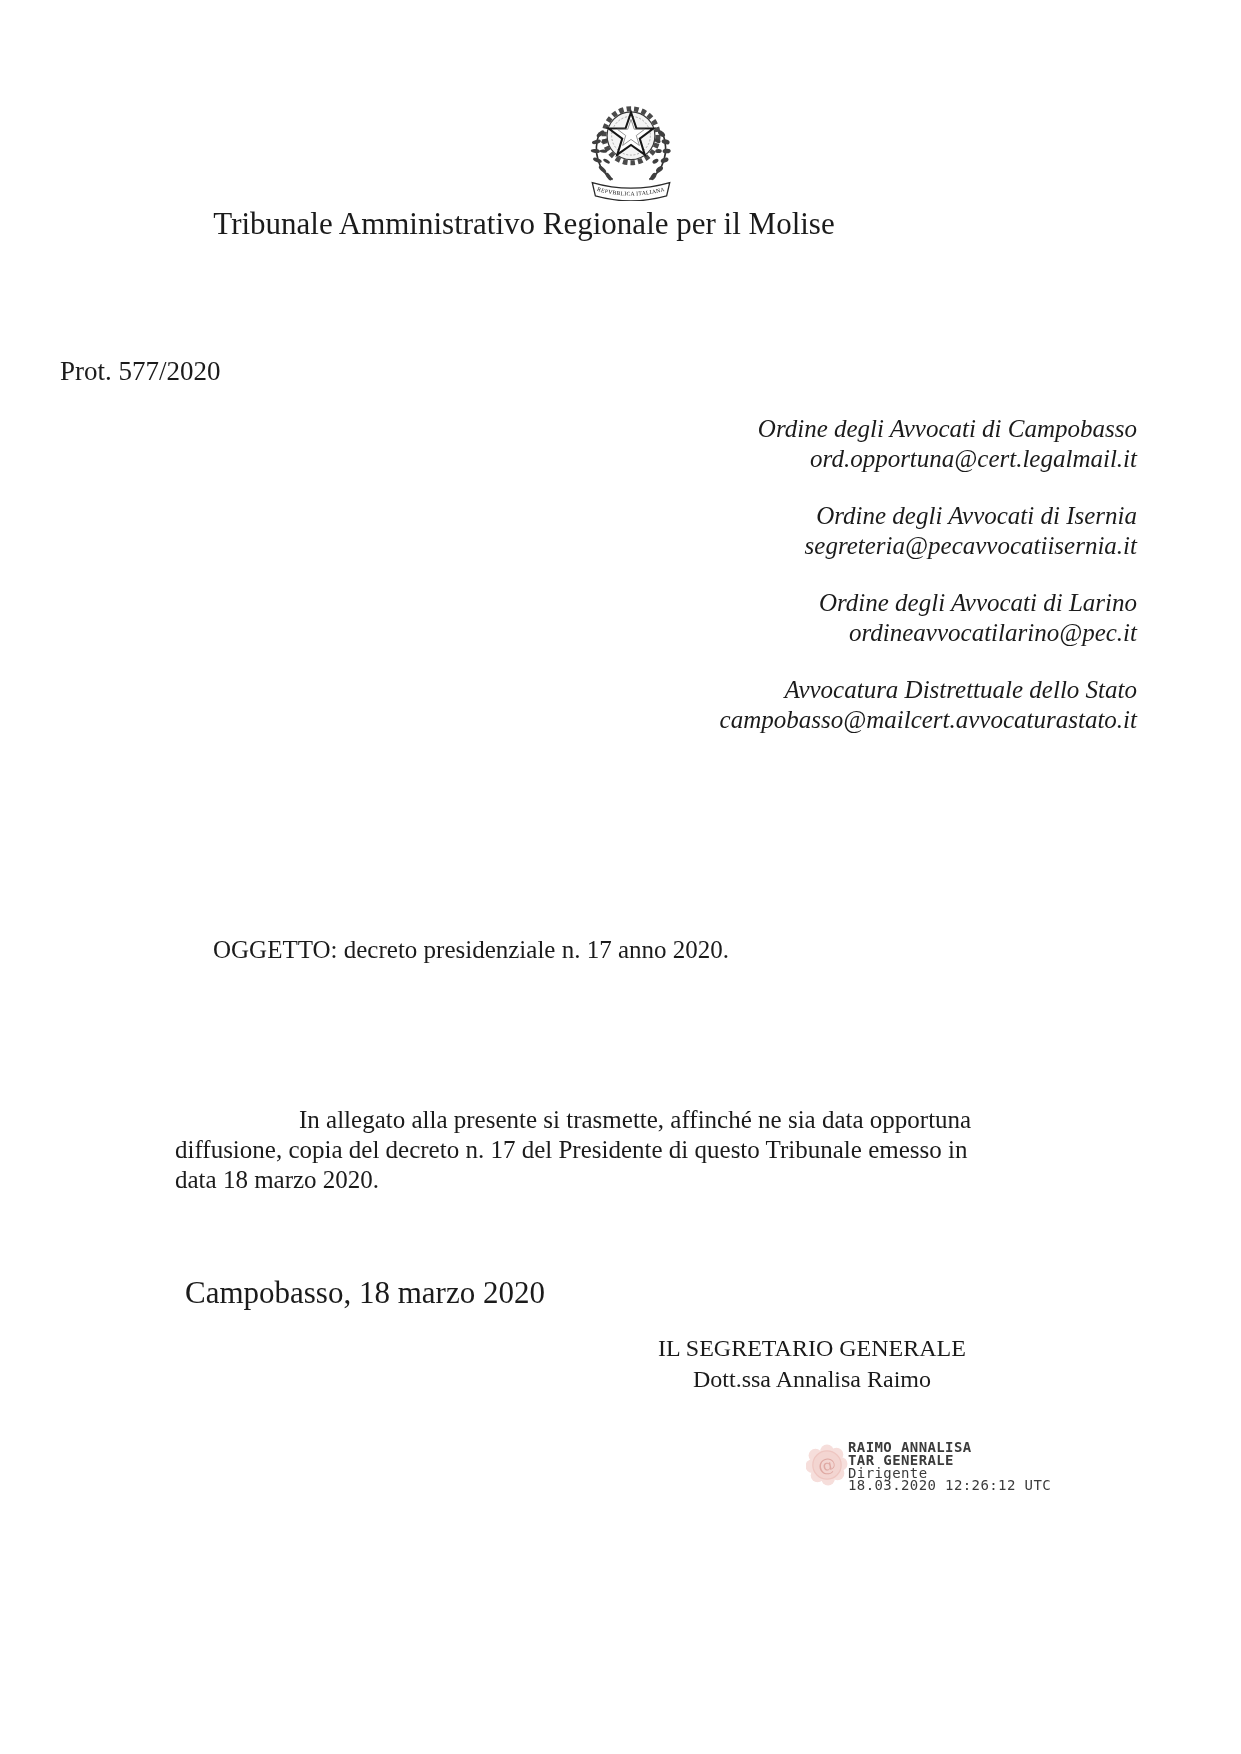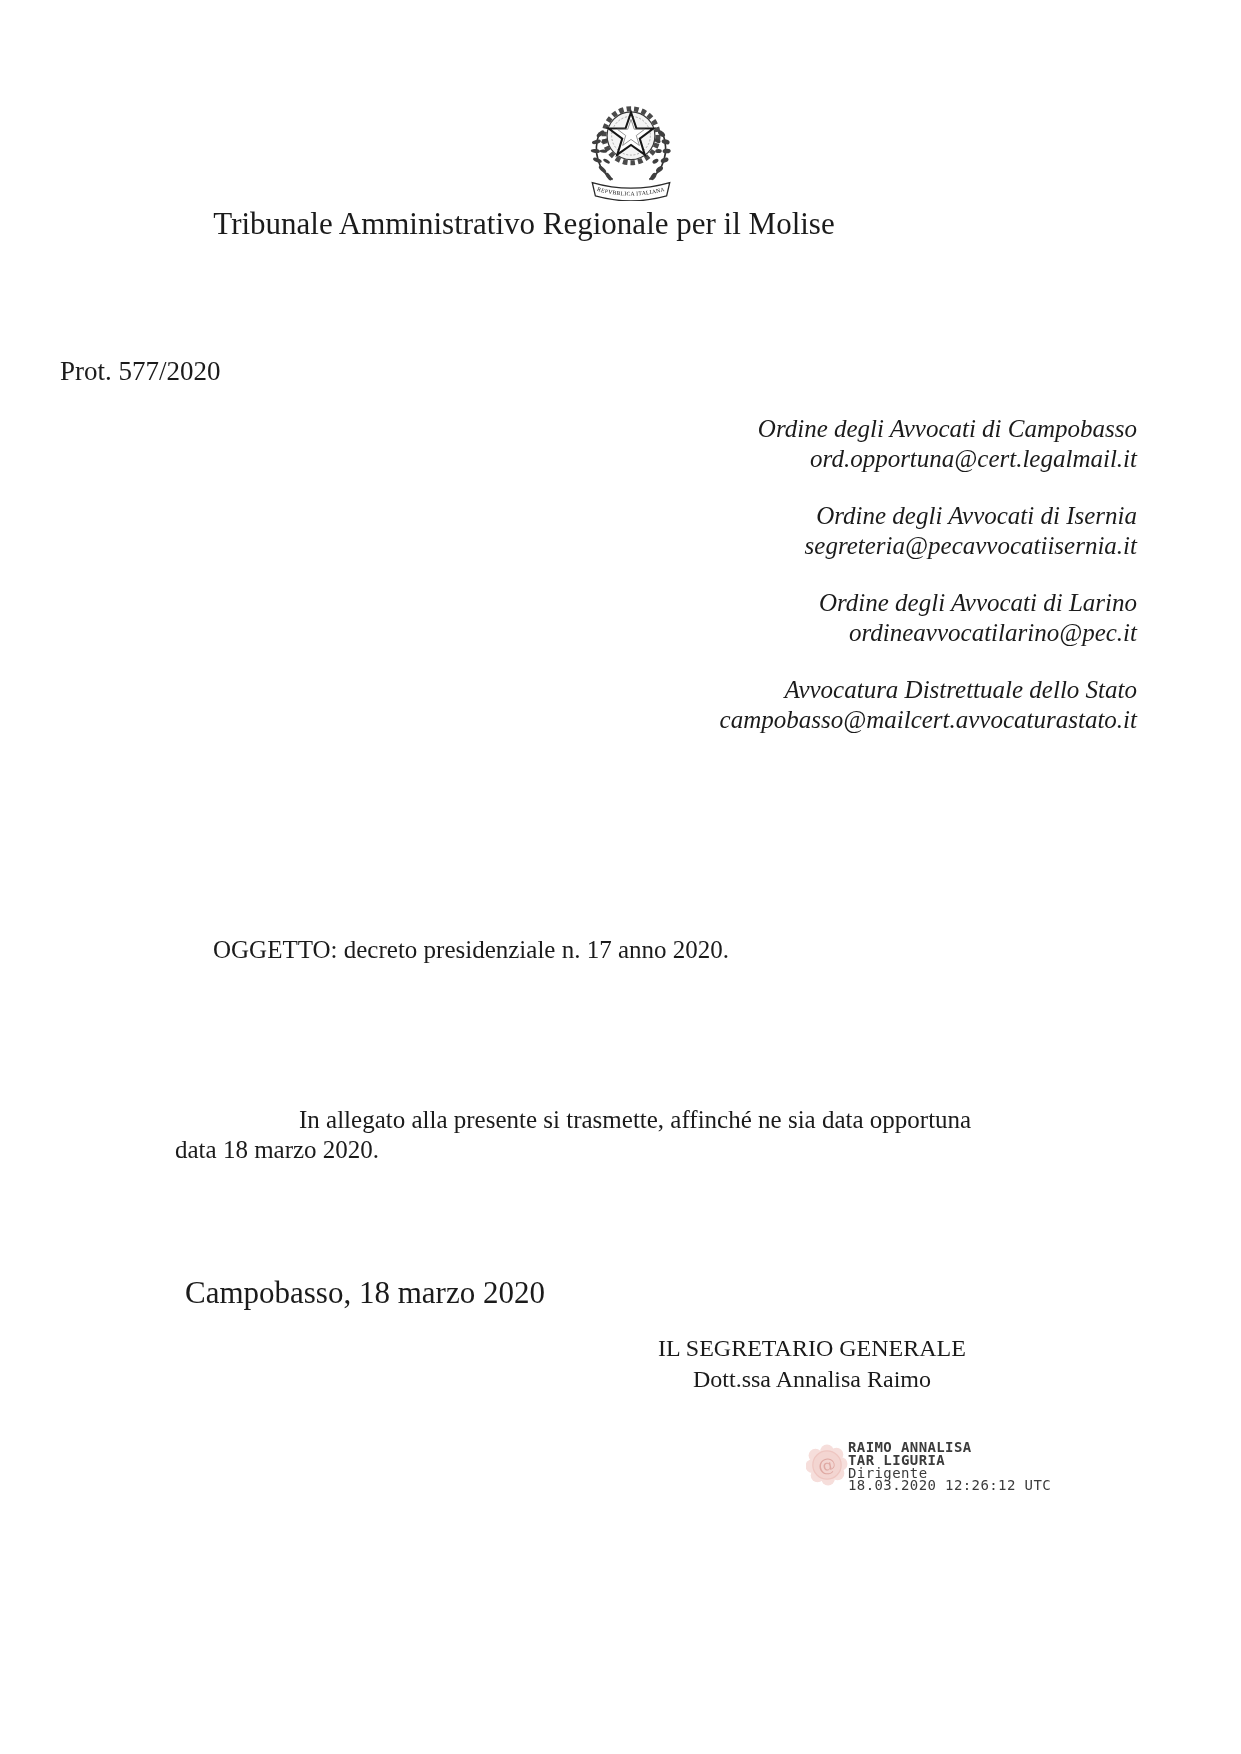--- a/index.html
+++ b/index.html
@@ -155,20 +155,21 @@
     <div class="recipient">
       <div>Avvocatura Distrettuale dello Stato</div>
       <div>campobasso@mailcert.avvocaturastato.it</div>
     </div>
   </div>
 
   <div class="subject">OGGETTO: decreto presidenziale n. 17 anno 2020.</div>
 
   <div class="body-par">
     <div class="indent">In allegato alla presente si trasmette, affinché ne sia data opportuna</div>
+    <div>diffusione, copia del decreto n. 17 del Presidente di questo Tribunale emesso in</div>
     <div>data 18 marzo 2020.</div>
   </div>
 
   <div class="dateline">Campobasso, 18 marzo 2020</div>
 
   <div class="signature">
     <div>IL SEGRETARIO GENERALE</div>
     <div>Dott.ssa Annalisa Raimo</div>
   </div>
 
@@ -183,18 +184,18 @@
       <circle cx="6" cy="21" r="6.5"></circle>
       <circle cx="9" cy="11" r="6.5"></circle>
     </g>
     <circle cx="20" cy="20" r="13.5" fill="#f3d5d1"></circle>
     <circle cx="20" cy="20" r="13.5" fill="none" stroke="#eec6c1" stroke-width="1.2"></circle>
     <text x="20" y="26" font-size="17" fill="#dfa9a3" text-anchor="middle" font-family="DejaVu Serif, serif" transform="rotate(-12 20 20)">@</text>
   </svg>
 
   <div class="stamp-text">
     <div class="b">RAIMO ANNALISA</div>
-    <div class="b">TAR LIGURIA</div>
+    <div class="b">TAR GENERALE</div>
     <div>Dirigente</div>
     <div>18.03.2020 12:26:12 UTC</div>
   </div>
 
 </div>
 
 </body></html>

